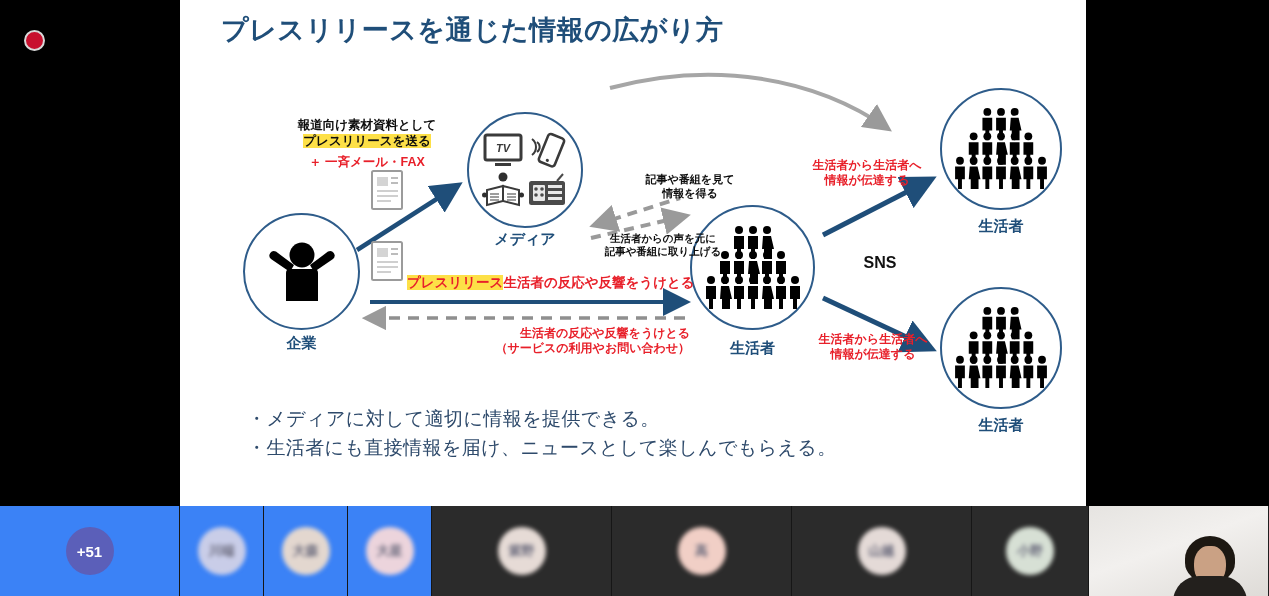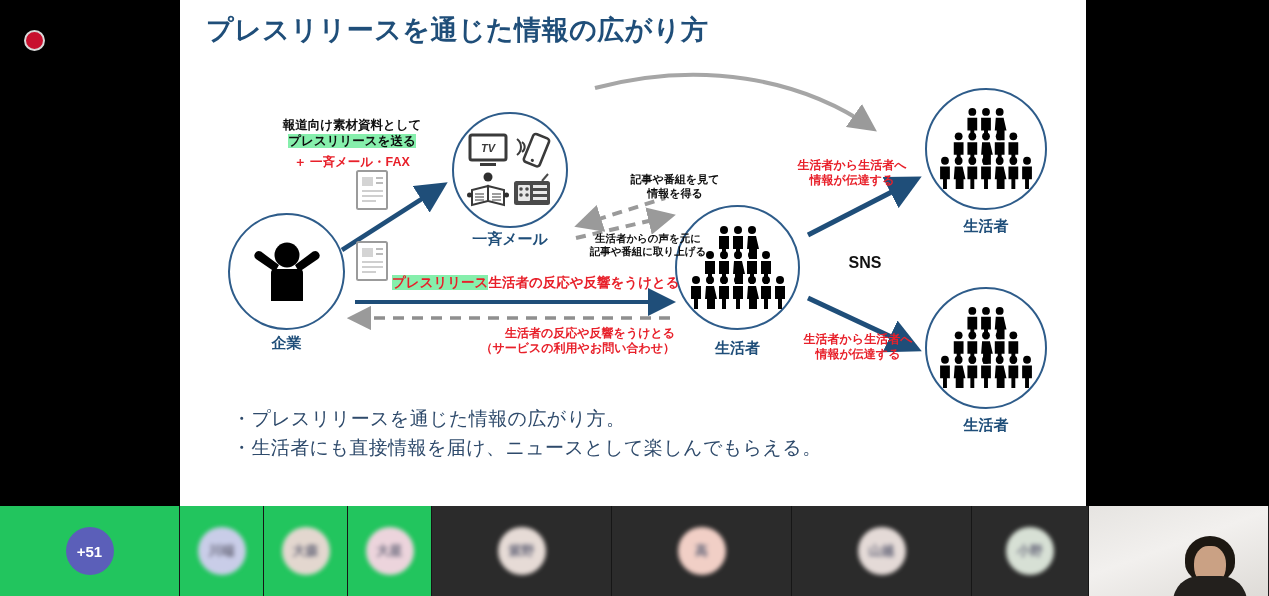--- a/index.html
+++ b/index.html
@@ -16,21 +16,21 @@
     position: absolute; left: 24px; top: 30px;
     width: 21px; height: 21px; border-radius: 50%;
     background: #c8102e; border: 2px solid #d9d9d9;
   }
 
   
   .stage {
     position: absolute; left: 180px; top: 0; width: 906px; height: 506px;
     background: #ffffff;
   }
-  .slide { position: absolute; inset: 0; }
+  .slide { position: absolute; inset: 0; margin-left: 15px; }
 
   .slide-title {
     position: absolute; left: 26px; top: 12px;
     font-size: 27px; font-weight: 700; letter-spacing: 0.5px;
     color: #1f4e79;
     white-space: nowrap;
   }
 
   
   .node-circle {
@@ -63,21 +63,21 @@
   
   .media-grid {
     display: grid; grid-template-columns: 42px 42px; grid-template-rows: 38px 38px;
     gap: 2px; align-items: center; justify-items: center; font-style: italic;
   }
 
   
   .ann { position: absolute; white-space: nowrap; line-height: 1.25; }
   .ann-black { color: #0d0d0d; font-weight: 700; }
   .ann-red { color: #e8202a; font-weight: 700; }
-  .hl { background: #86efac; }
+  .hl { background: #fde047; }
   .uline { text-decoration-thickness: 1.5px; }
 
   #ann-pr-send { left: 82px; top: 118px; font-size: 12.5px; text-align: center; width: 180px; }
   #ann-mail-fax { left: 82px; top: 155px; font-size: 12.5px; text-align: center; width: 180px; }
   #ann-see-article { left: 430px; top: 173px; font-size: 11px; text-align: center; width: 130px; }
   #ann-pickup { left: 383px; top: 232px; font-size: 10.5px; text-align: center; width: 170px; }
   #ann-direct-news { left: 212px; top: 275px; font-size: 13.5px; }
   #ann-reaction { left: 245px; top: 326px; font-size: 12px; text-align: right; width: 250px; }
   #ann-spread-top { left: 592px; top: 158px; font-size: 12px; text-align: center; width: 160px; }
   #ann-spread-bottom { left: 598px; top: 332px; font-size: 12px; text-align: center; width: 160px; }
@@ -95,21 +95,21 @@
   .filmstrip {
     position: absolute; left: 0; top: 506px; width: 1269px; height: 90px;
     background: #1f1f1f; display: flex;
   }
   .tile {
     position: relative; flex: 0 0 auto; height: 90px;
     display: flex; align-items: center; justify-content: center;
     border-right: 1px solid #161616;
     background: #2b2b2b;
   }
-  .tile.dark { background: #22c55e; }
+  .tile.dark { background: #3b82f6; }
   .avatar {
     width: 48px; height: 48px; border-radius: 50%;
     display: flex; align-items: center; justify-content: center;
     font-size: 13px; font-weight: 600; color: #6b6b7d;
     filter: blur(2.2px);
   }
   .avatar.overflow {
     background: #5b5fb9; color: #fff; font-size: 15px; font-weight: 600; filter: none;
   }
   .video-tile {
@@ -236,21 +236,21 @@
             <circle cx="15" cy="16" r="1.8" fill="#4a4a4a"></circle>
             <circle cx="9" cy="22" r="1.8" fill="#4a4a4a"></circle>
             <circle cx="15" cy="22" r="1.8" fill="#4a4a4a"></circle>
             <rect x="21" y="12" width="14" height="3" fill="#e8e8e8"></rect>
             <rect x="21" y="18" width="14" height="3" fill="#e8e8e8"></rect>
             <rect x="21" y="24" width="14" height="3" fill="#e8e8e8"></rect>
             <path d="M30,8 L36,1" stroke="#4a4a4a" stroke-width="2"></path>
           </svg>
         </div>
       </div>
-      <div class="node-label" id="label-media">一斉メール</div>
+      <div class="node-label" id="label-media">メディア</div>
 
       <div class="node-circle" id="node-consumer-main">
         <svg width="102" height="86" viewBox="0 0 102 86">
           <g fill="#000">
             <g transform="translate(31,0)">
               <g>
                   <circle cx="6" cy="5" r="4"></circle>
                   <path d="M1,11 h10 v13 h-3 v10 h-4 v-10 h-3 z"></path>
                 </g>
               <g transform="translate(14,0)">
@@ -499,21 +499,21 @@
       </div>
 
       <div class="ann ann-red" id="ann-spread-bottom">
         <div>生活者から生活者へ</div>
         <div>情報が伝達する</div>
       </div>
 
       <div class="ann" id="ann-sns">SNS</div>
 
       <div class="bullet-block">
-        <div class="bullet-line">・プレスリリースを通じた情報の広がり方。</div>
+        <div class="bullet-line">・メディアに対して適切に情報を提供できる。</div>
         <div class="bullet-line">・生活者にも直接情報を届け、ニュースとして楽しんでもらえる。</div>
       </div>
 
     </div>
   </div>
 
   <div class="filmstrip">
     <div class="tile dark" style="flex-basis:180px">
       <div class="avatar overflow">+51</div>
     </div>

